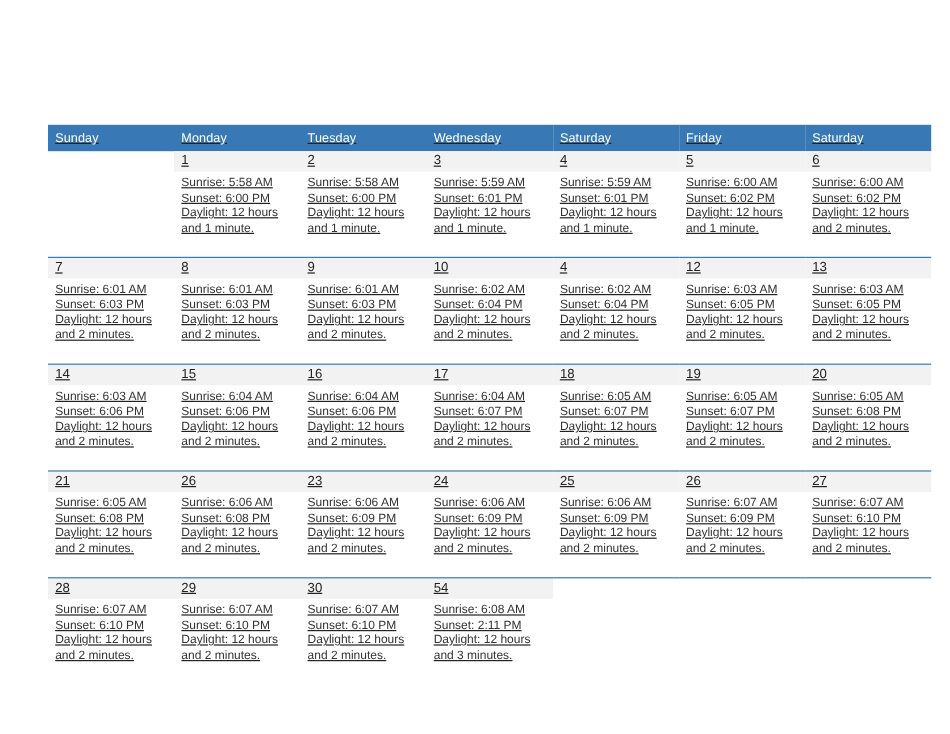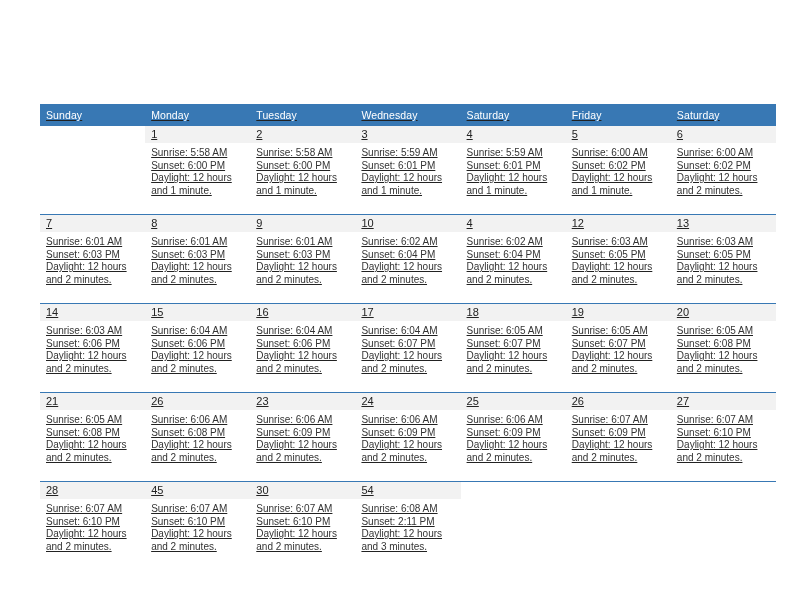--- a/index.html
+++ b/index.html
@@ -490,21 +490,21 @@
                 <div class="info">
                   <div>Sunrise: 6:07 AM</div>
                   <div>Sunset: 6:10 PM</div>
                   <div>Daylight: 12 hours</div>
                   <div>and 2 minutes.</div>
                 </div>
               </div>
             </td>
             <td>
               <div class="cell">
-                <div class="daynum">45</div>
+                <div class="daynum">29</div>
                 <div class="info">
                   <div>Sunrise: 6:07 AM</div>
                   <div>Sunset: 6:10 PM</div>
                   <div>Daylight: 12 hours</div>
                   <div>and 2 minutes.</div>
                 </div>
               </div>
             </td>
             <td>
               <div class="cell">

